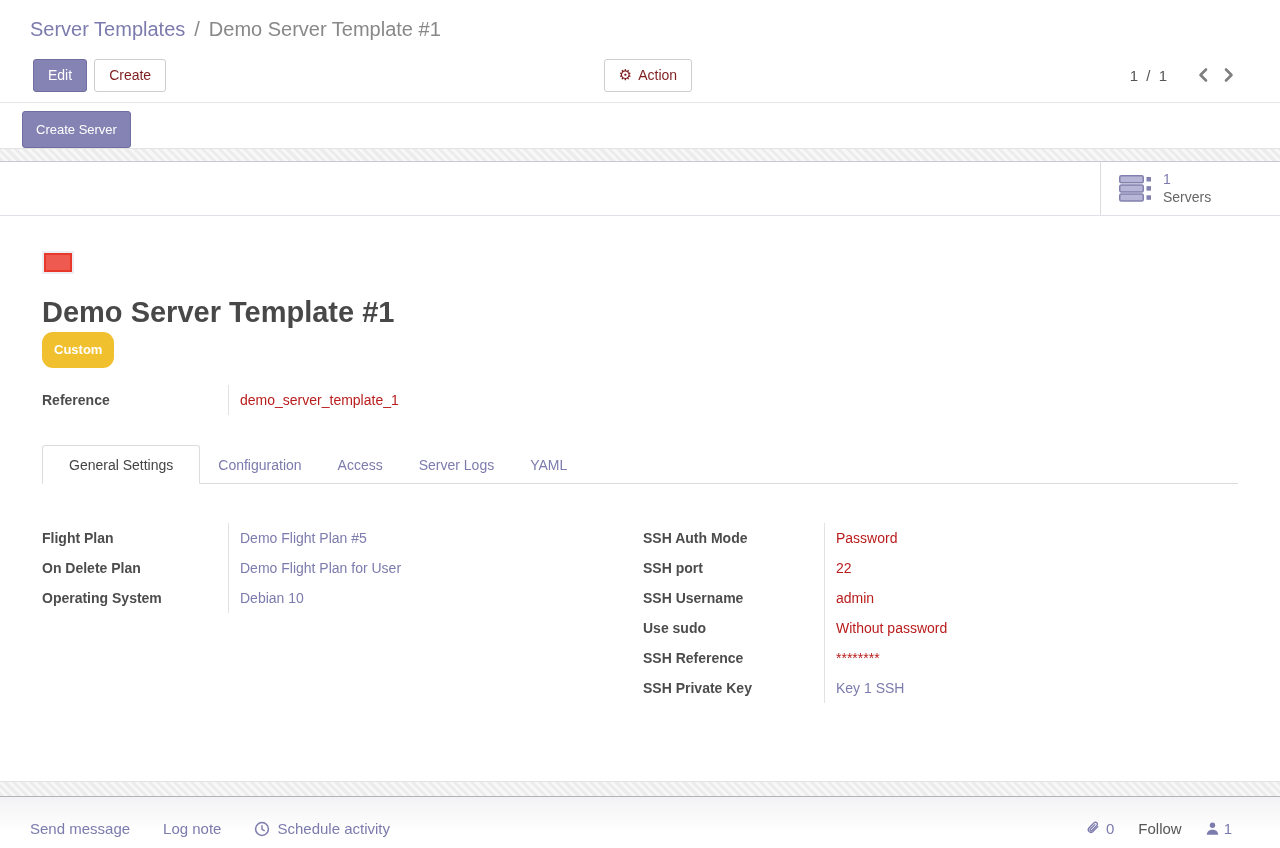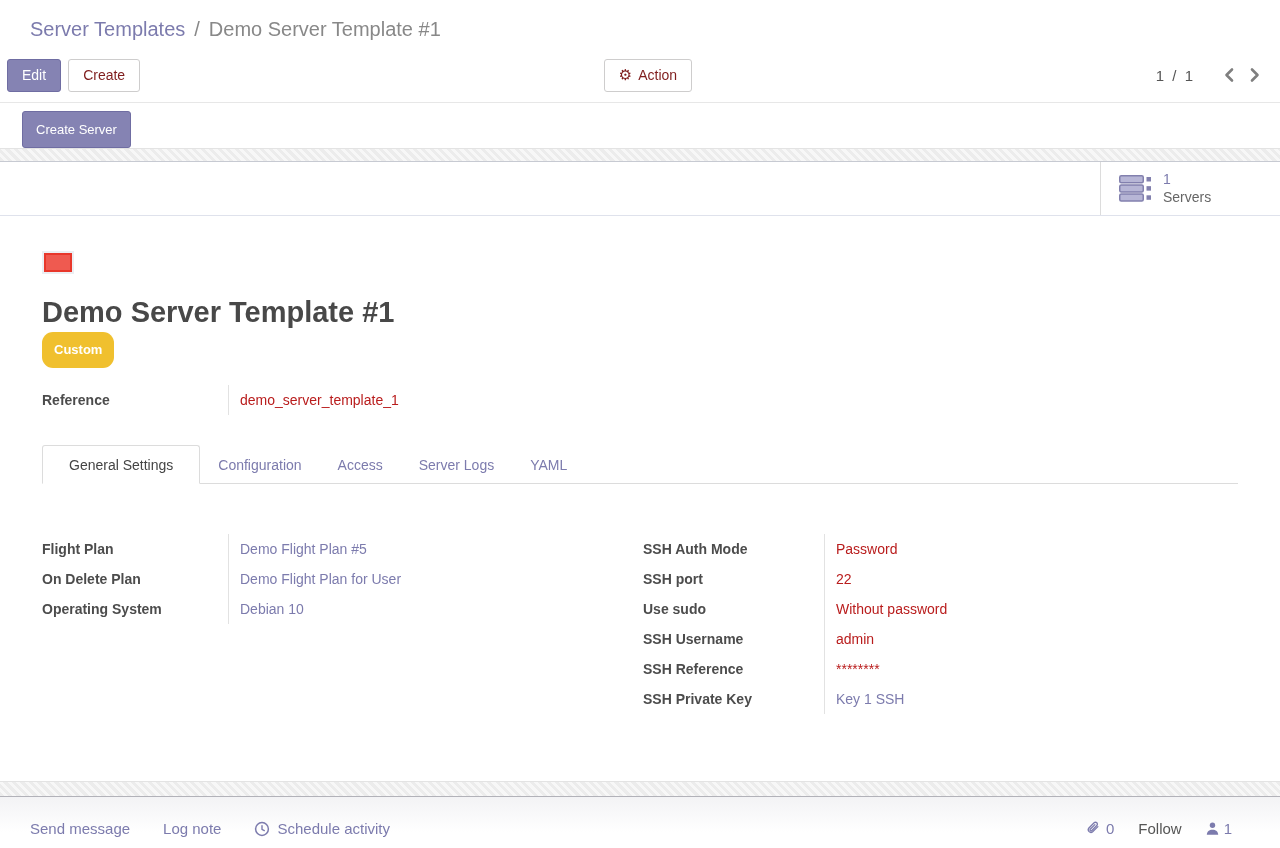--- a/index.html
+++ b/index.html
@@ -12,21 +12,21 @@
   html,body{margin:0;padding:0;}
   body{
     width:1280px;height:848px;overflow:hidden;background:#fff;
     font-family:"Liberation Sans",sans-serif;color:#4c4c4c;font-size:14px;
   }
   
   .breadcrumb{padding:13px 0 0 30px;height:48px;font-size:20px;line-height:32px;white-space:nowrap;}
   .breadcrumb .bc-link{color:var(--accent);text-decoration:none;cursor:pointer;}
   .breadcrumb .bc-sep{color:#888;margin:0 9px;}
   .breadcrumb .bc-current{color:#888;}
-  .cp-buttons{display:flex;align-items:center;height:55px;padding:0 7px;border-bottom:1px solid #e7e7e7;}
+  .cp-buttons{display:flex;align-items:center;height:55px;padding:0 33px;border-bottom:1px solid #e7e7e7;}
   .btn{font-size:14px;line-height:19px;border-radius:3px;padding:6px 14px;border:1px solid #cecdcd;
        background:#fff;color:#7f1d1d;cursor:pointer;font-family:inherit;}
   .btn-primary{background:var(--primary-button);border-color:#6f6da2;color:#fff;}
   .btn-edit{margin-right:7px;}
   .cp-center{flex:1;display:flex;justify-content:center;}
   .cp-right{display:flex;align-items:center;margin-right:6px;}
   .pager-text{font-size:15px;color:#555;letter-spacing:2px;margin-right:22px;}
   .pager-btn{background:none;border:none;padding:2px 6px;cursor:pointer;}
   .gear{font-family:"DejaVu Sans","Liberation Sans",sans-serif;font-size:15px;margin-right:6px;}
   .create-server-row{height:45px;padding:8px 0 0 22px;}
@@ -49,21 +49,21 @@
                 border:2px solid #e8372b;outline:2px solid #eceef2;margin-left:2px;}
   .sheet-title{font-size:29px;line-height:35px;font-weight:bold;color:#484848;margin:23px 0 0 0;}
   .badge-custom{display:inline-block;margin-top:2px;background:var(--badge);color:#fff;
                 font-weight:bold;font-size:13px;line-height:16px;padding:10px 12px;border-radius:11px;}
   .field-row{display:flex;line-height:30px;font-size:14px;}
   .field-label{width:186px;flex-shrink:0;font-weight:bold;color:#4c4c4c;}
   .field-value{border-left:1px solid #e2e2e2;padding-left:11px;color:#b91c1c;min-height:30px;}
   .field-value.link{color:var(--accent);cursor:pointer;}
   .reference-row{margin-top:17px;}
   
-  .tabs{display:flex;list-style:none;margin:30px 0 12px 0;padding:0;border-bottom:1px solid #dcdcdc;height:39px;}
+  .tabs{display:flex;list-style:none;margin:30px 0 1px 0;padding:0;border-bottom:1px solid #dcdcdc;height:39px;}
   .tab{font-size:14px;line-height:18px;padding:10px 17px;color:var(--accent);cursor:pointer;
        border:1px solid transparent;margin-bottom:-1px;white-space:nowrap;}
   .tab.active{background:#fff;color:#444;border:1px solid #dcdcdc;border-bottom-color:#fff;
               border-radius:3px 3px 0 0;padding:10px 26px;}
   .tab-content{display:flex;padding-top:38px;}
   .fg-col{width:50%;}
   .fg-col.right .field-label{padding-left:3px;width:184px;}
   
   .chatter{height:51px;background:linear-gradient(#f3f3f5,#ffffff 70%);
            display:flex;justify-content:space-between;align-items:center;padding:12px 48px 0 30px;font-size:15px;}
@@ -184,27 +184,27 @@
           <span class="field-label">SSH Auth Mode</span>
           <span class="field-value">Password</span>
         </div>
 
         <div class="field-row">
           <span class="field-label">SSH port</span>
           <span class="field-value">22</span>
         </div>
 
         <div class="field-row">
+          <span class="field-label">SSH Username</span>
+          <span class="field-value">admin</span>
+        </div>
+
+        <div class="field-row">
           <span class="field-label">Use sudo</span>
           <span class="field-value">Without password</span>
-        </div>
-
-        <div class="field-row">
-          <span class="field-label">SSH Username</span>
-          <span class="field-value">admin</span>
         </div>
 
         <div class="field-row">
           <span class="field-label">SSH Reference</span>
           <span class="field-value">********</span>
         </div>
 
         <div class="field-row">
           <span class="field-label">SSH Private Key</span>
           <span class="field-value link">Key 1 SSH</span>

